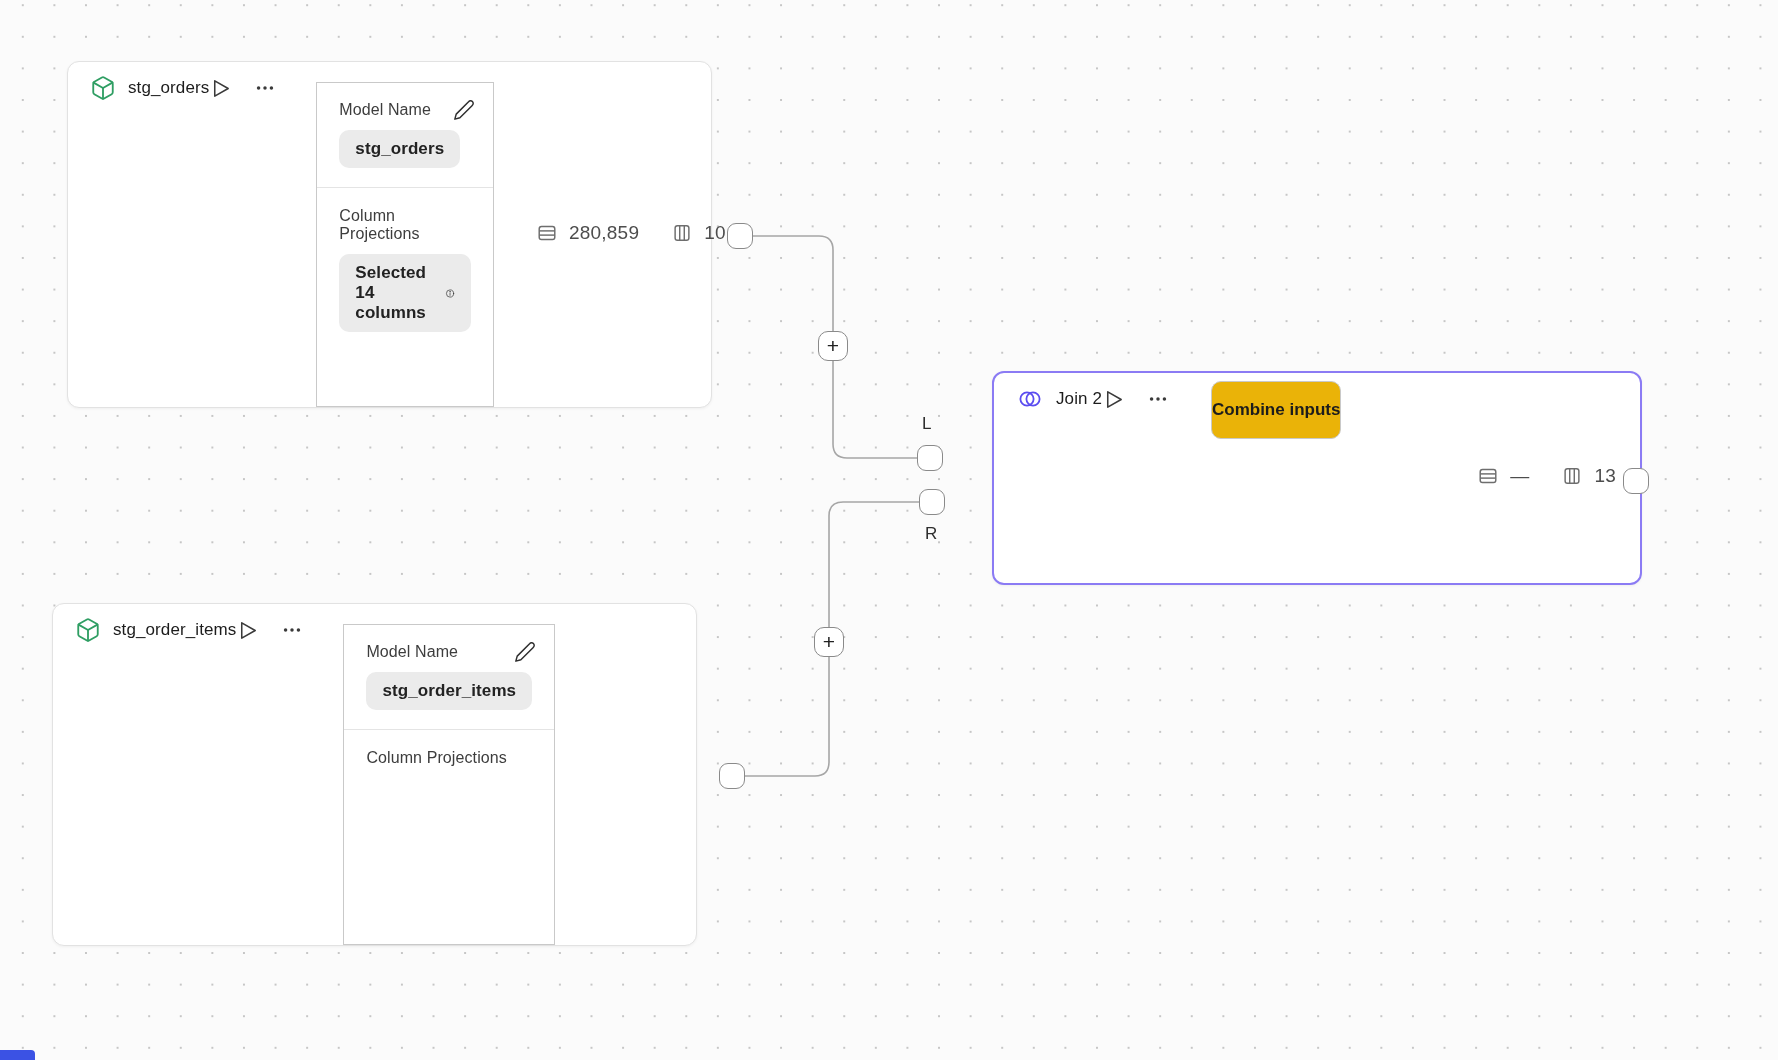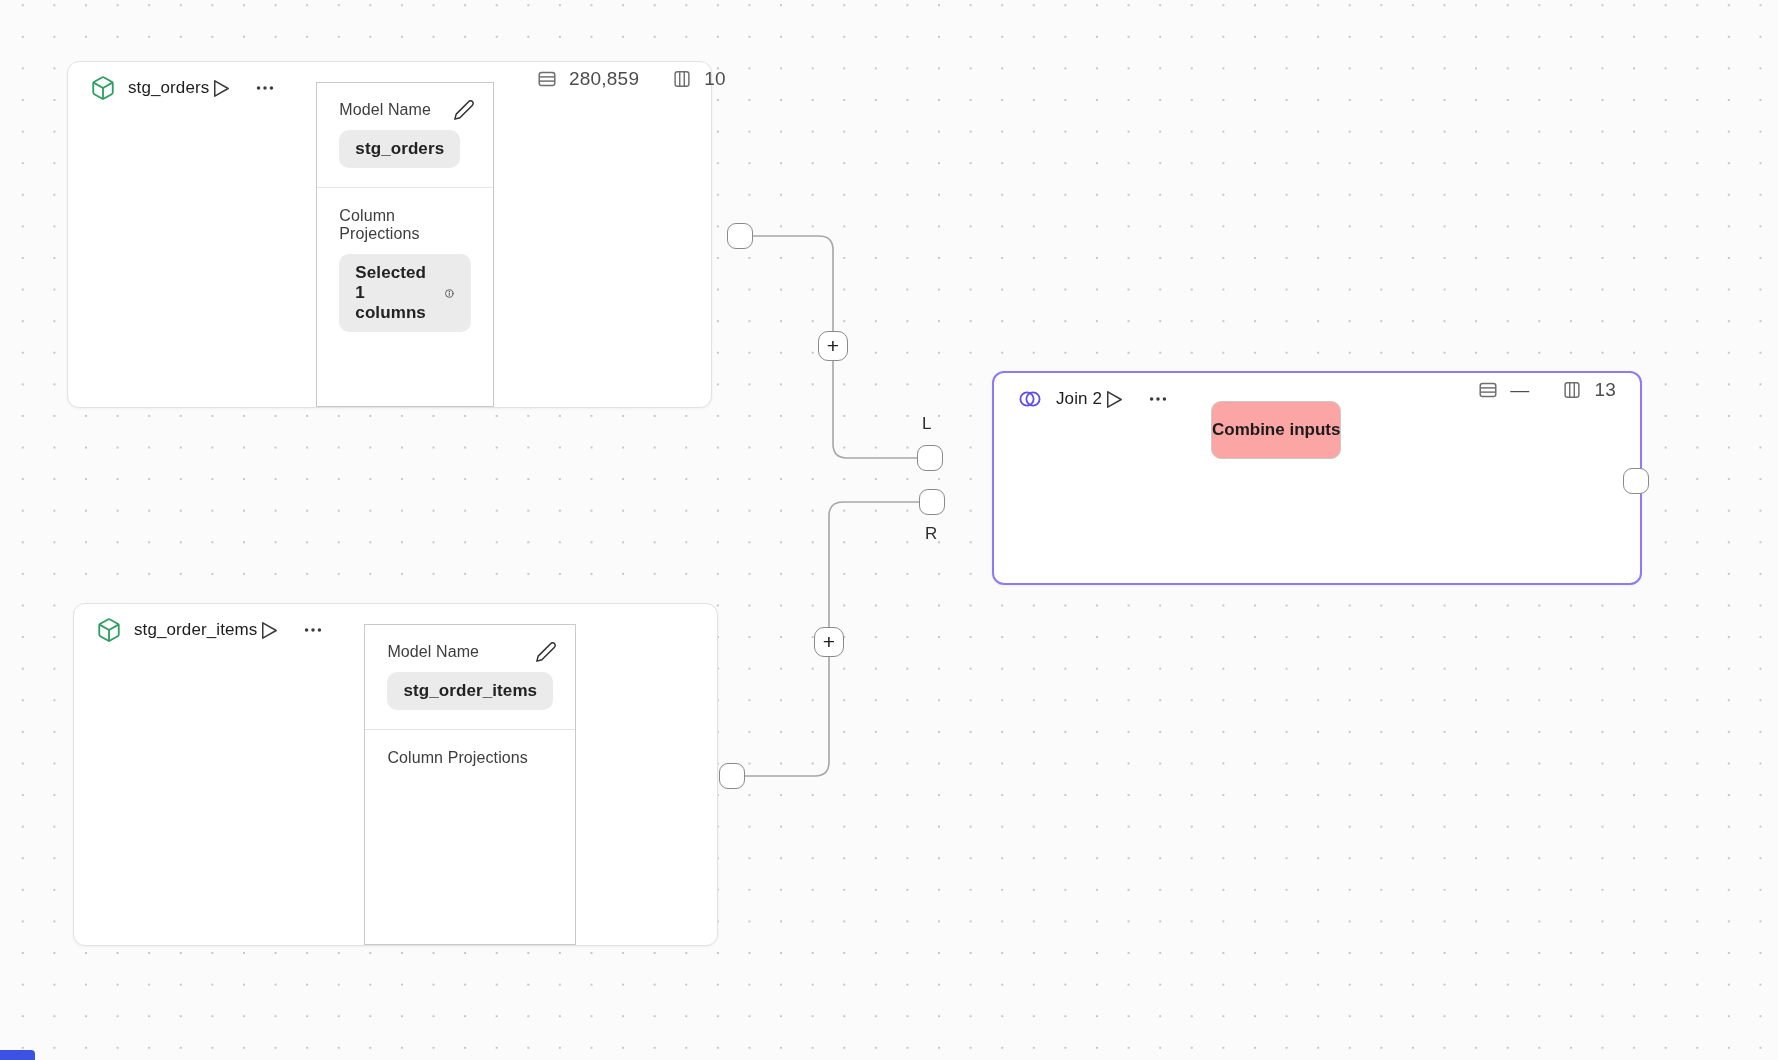--- a/index.html
+++ b/index.html
@@ -87,43 +87,44 @@
     font-size: 17px;
     font-weight: 700;
     color: #222222;
     letter-spacing: 0.1px;
   }
   .panel-divider { height: 1px; background: #e4e4e4; margin: 19px -22px; }
 
   .node-footer {
     flex: 1;
     display: flex;
+    align-items: center;
     justify-content: flex-end;
     gap: 11px;
     padding: 6px 24px 10px 24px;
   }
   .footer-num {
     font-size: 19px;
     color: #4d4d4d;
     letter-spacing: 0.2px;
   }
   .footer-gap { width: 10px; }
 
   
   .node-stg-orders      { left: 67px;  top: 61px;  width: 645px; height: 347px; }
-  .node-stg-order-items { left: 73px;  top: 603px; width: 645px; height: 343px; }
+  .node-stg-order-items { left: 52px;  top: 603px; width: 645px; height: 343px; }
 
   .node-join {
     left: 992px; top: 371px; width: 650px; height: 214px;
     border: 2px solid #8b7bf4;
   }
   .combine-btn {
-    margin: 28px 20px 0 20px;
+    margin: 8px 20px 0 20px;
     height: 58px;
-    background: #fca5a5;
+    background: #eab308;
     border: 1px solid #c9c9c9;
     border-radius: 10px;
     font-family: "Liberation Sans", sans-serif;
     font-size: 17px;
     font-weight: 600;
     color: #1c1c1c;
     cursor: pointer;
   }
 
   
@@ -214,21 +215,21 @@
             <path d="M17 3a2.85 2.83 0 1 1 4 4L7.5 20.5 2 22l1.5-5.5Z"></path>
           </svg>
       </button>
       <div class="field-label">Model Name</div>
       <div class="chip">
         <span>stg_orders</span>
       </div>
       <div class="panel-divider"></div>
       <div class="field-label">Column Projections</div>
       <div class="chip">
-        <span>Selected 1 columns</span>
+        <span>Selected 14 columns</span>
         <svg width="21" height="21" viewBox="0 0 24 24" fill="none" stroke="#2e2e2e" stroke-width="1.6" stroke-linecap="round">
             <circle cx="12" cy="12" r="8.6"></circle>
             <line x1="12" y1="11" x2="12" y2="16.4"></line>
             <circle cx="12" cy="7.8" r="0.4" fill="#2e2e2e"></circle>
           </svg>
       </div>
     </div>
 
     <div class="node-footer">
       <svg width="22" height="22" viewBox="0 0 24 24" fill="none" stroke="#6e6e6e" stroke-width="1.6">

